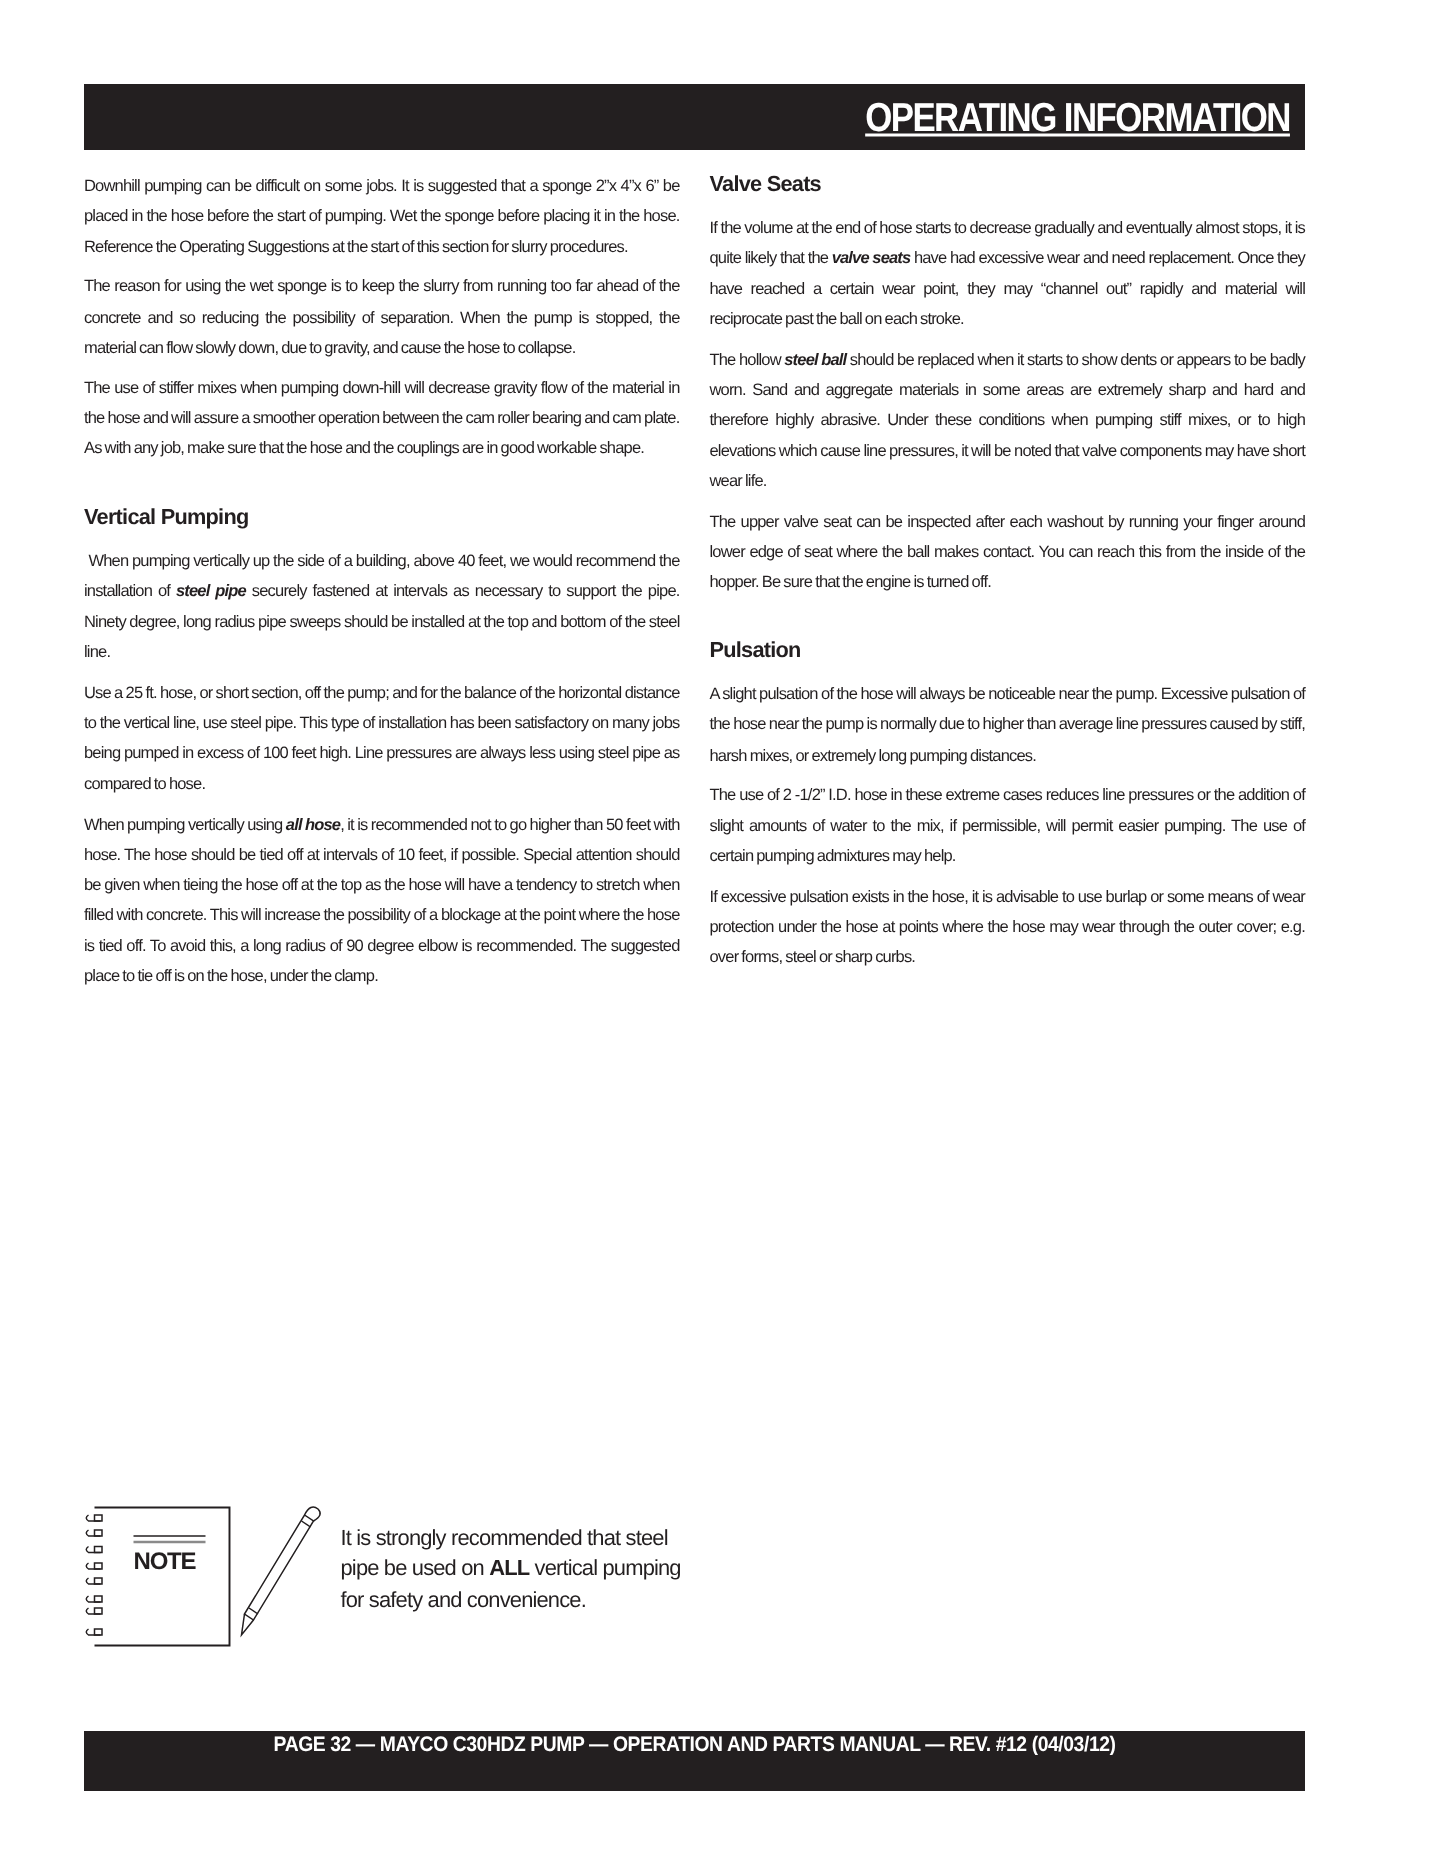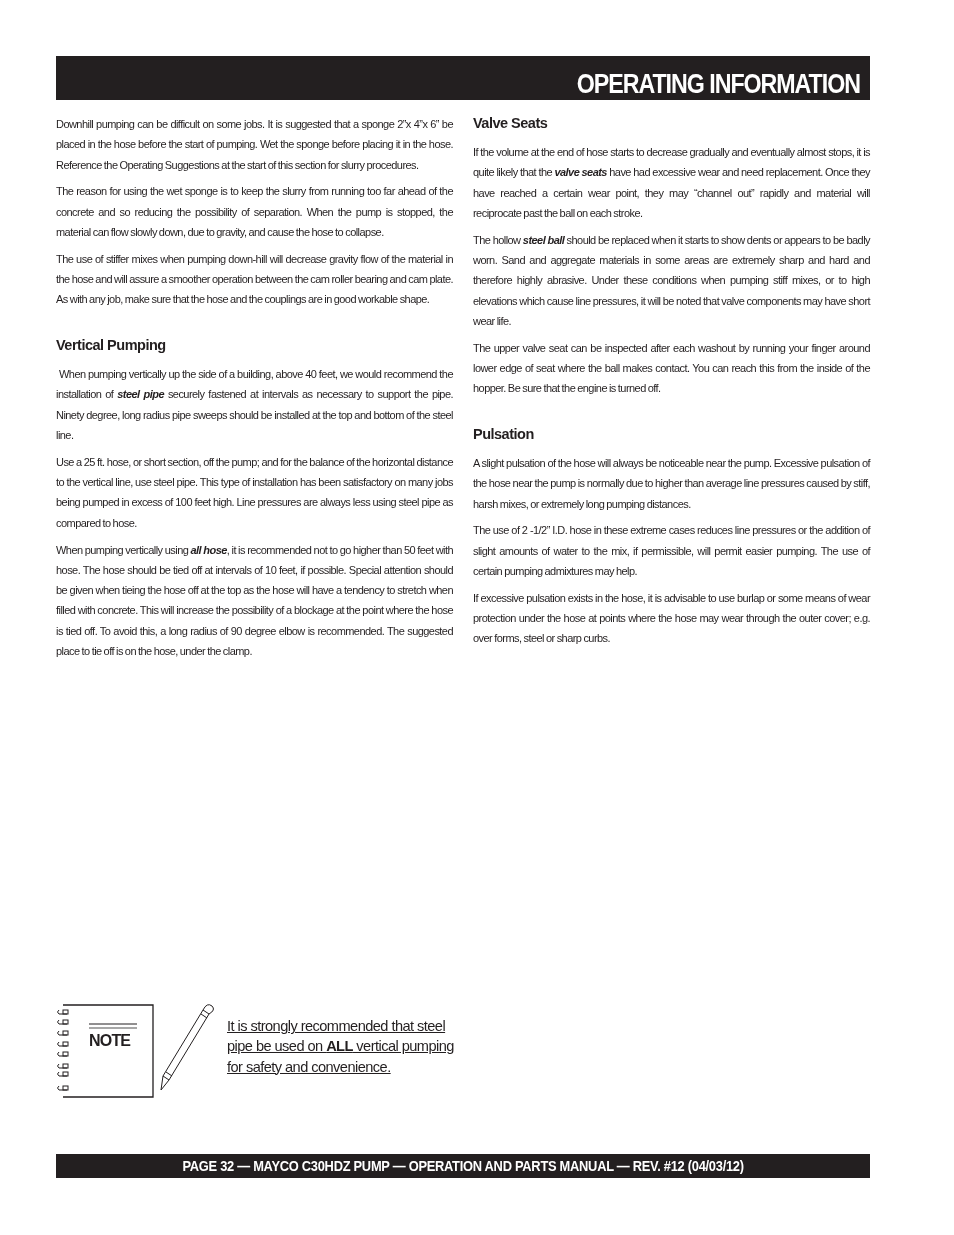--- a/index.html
+++ b/index.html
@@ -1,20 +1,20 @@
 <!DOCTYPE html>
 <html><head>
 <meta charset="utf-8">
 <style>
   html, body { margin: 0; padding: 0; background: #ffffff; }
   body { width: 954px; height: 1235px; position: relative; font-family: "Liberation Sans", sans-serif; color: #231f20; }
   .header-bar {
     position: absolute; left: 56px; top: 56px; width: 814px; height: 44px;
     background: #231f20; color: #fff;
-    display: flex; align-items: flex-end; justify-content: flex-end;
+    display: flex; align-items: center; justify-content: flex-end; text-decoration: underline;
   }
   .header-bar .title {
     font-family: "Liberation Sans", sans-serif; font-weight: bold;
     font-size: 27px; letter-spacing: -1.2px; padding-right: 12px;
     transform: scaleX(0.86); transform-origin: right center;
   }
   .col { position: absolute; width: 397px; }
   .col.left { left: 56px; top: 114px; }
   .col.right { left: 473px; top: 114px; }
   .section-head {
@@ -26,28 +26,28 @@
     text-align: justify; letter-spacing: -0.55px; word-spacing: -0.5px;
   }
   p em { font-weight: bold; font-style: italic; }
   .indent { text-indent: 3px; }
   .section-gap { height: 20px; }
 
   .note-wrap { position: absolute; left: 53px; top: 1000px; width: 400px; height: 100px; }
   .notebook { position: absolute; left: 0; top: 0; }
   .note-text {
     position: absolute; left: 174px; top: 16px; width: 228px;
-    font-size: 14.6px; line-height: 20.3px; letter-spacing: -0.55px; text-align: left; text-decoration: underline;
+    font-size: 14.6px; line-height: 20.3px; letter-spacing: -0.55px; text-align: left;
   }
   .note-text strong { font-weight: bold; }
 
   .footer-bar {
-    position: absolute; left: 56px; top: 1154px; width: 814px; height: 24px;
+    position: absolute; left: 56px; top: 1154px; width: 814px; height: 40px;
     background: #231f20; color: #fff;
-    display: flex; align-items: center; justify-content: center;
+    display: flex; justify-content: center;
   }
   .footer-bar .foot {
     font-weight: bold; font-size: 14px; letter-spacing: -0.3px;
     transform: scaleX(0.92);
   }
 </style>
 </head>
 <body>
 
 <div class="header-bar">

